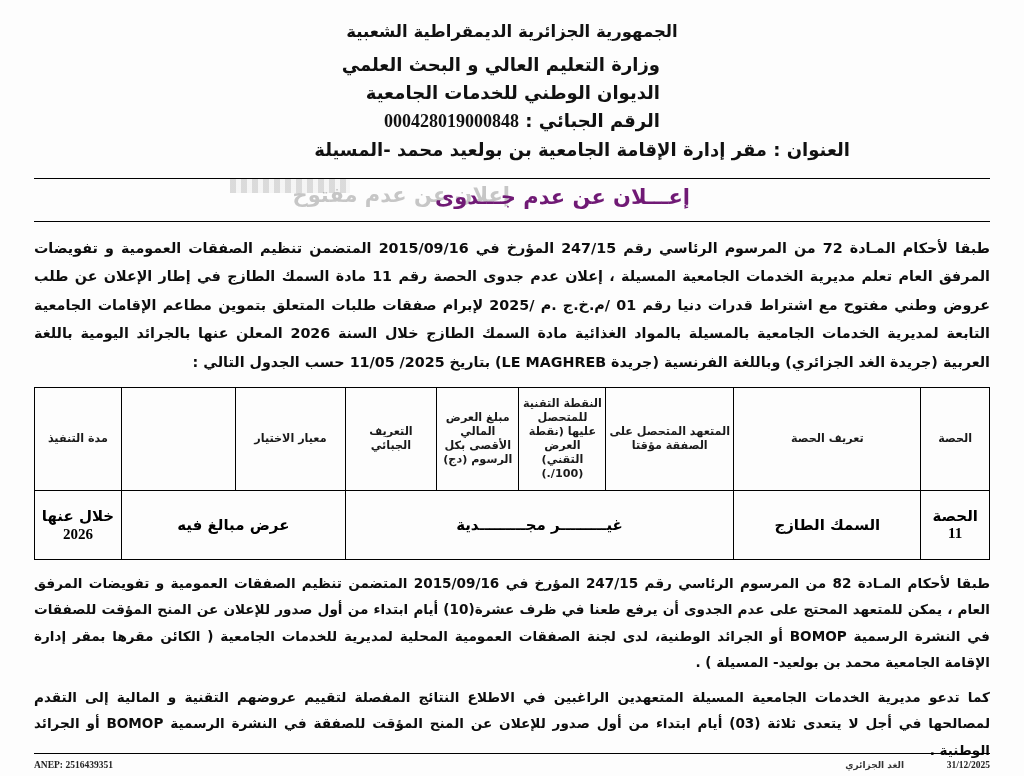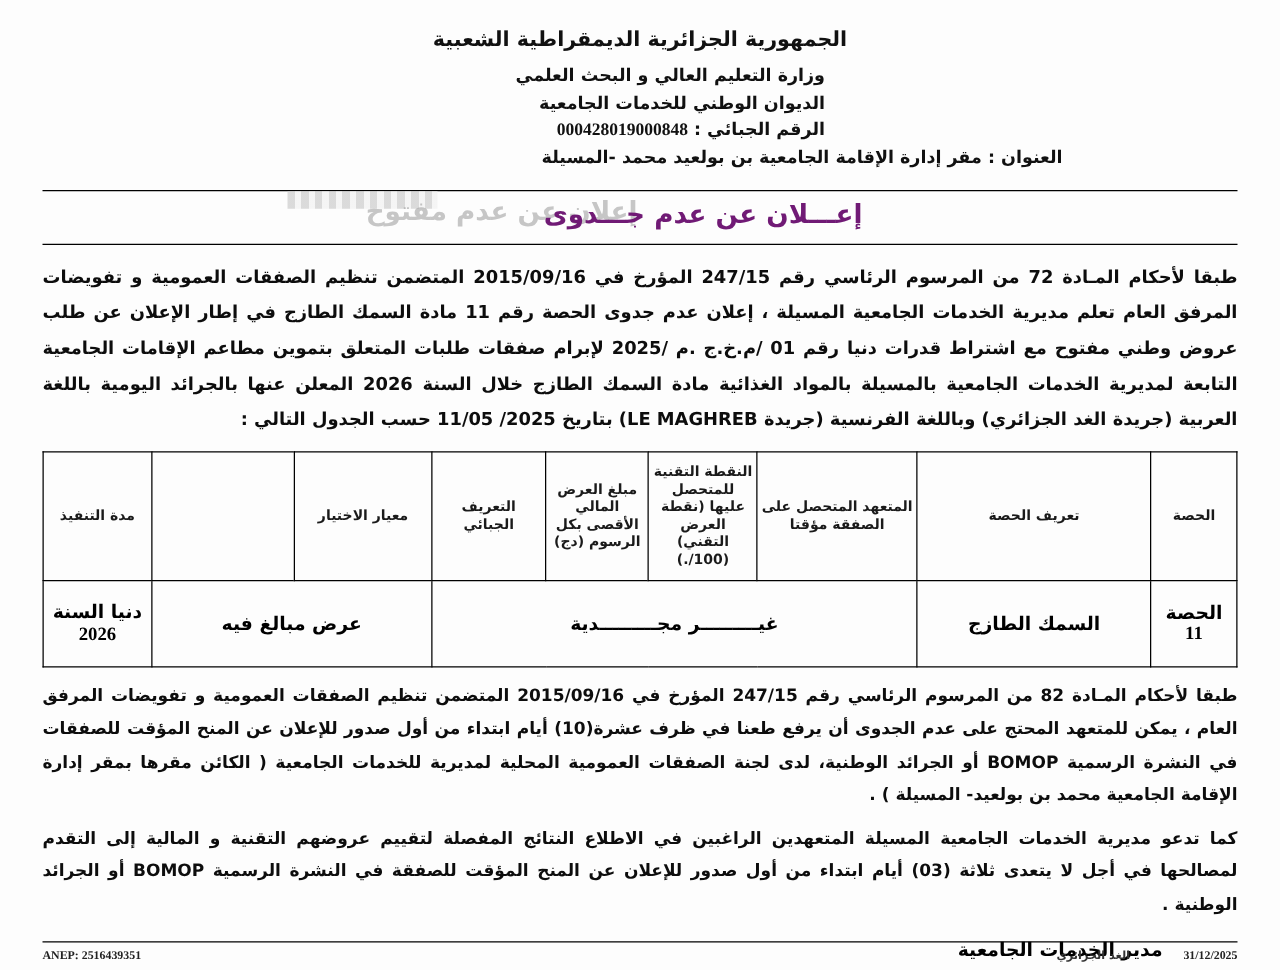--- a/index.html
+++ b/index.html
@@ -32,21 +32,21 @@
     letter-spacing: 0px;
     margin: 8px 0 10px 0;
     color: #111;
   }
   .org-block {
     margin-right: 0;
     margin-left: 0;
     text-align: right;
     padding-right: 330px;
     line-height: 1.55;
-    font-size: 14px;
+    font-size: 18px;
     font-weight: bold;
     color: #111;
   }
   .org-block div { white-space: nowrap; }
   .org-line-address { padding-right: 0; }
 
   
   .rule {
     border-top: 1.6px solid #000;
     margin: 14px 0 0 0;
@@ -227,21 +227,21 @@
     <tbody>
       <tr>
         <td class="col-a cell-lot">
           <span>الحصة</span>
           <span class="lat">11</span>
         </td>
         <td class="col-b">السمك الطازج</td>
         <td class="col-c wide-dashes" colspan="4">غيـــــــــر مجـــــــــدية</td>
         <td class="col-g" colspan="2">عرض مبالغ فيه</td>
         <td class="col-i">
-          <span>دنيا السنة</span>
+          <span>خلال عنها</span>
           <span class="lat">2026</span>
         </td>
       </tr>
     </tbody>
   </table>
 
   <p class="para small">طبقا لأحكام المـادة 82  من المرسوم الرئاسي  رقم 247/15 المؤرخ في 2015/09/16 المتضمن تنظيم الصفقات العمومية  و تفويضات المرفق العام ، يمكن للمتعهد المحتج على عدم الجدوى أن يرفع طعنا في ظرف عشرة(10) أيام ابتداء من أول صدور للإعلان عن المنح المؤقت للصفقات في النشرة الرسمية BOMOP  أو الجرائد الوطنية، لدى لجنة الصفقات العمومية المحلية لمديرية للخدمات الجامعية ( الكائن مقرها بمقر إدارة الإقامة الجامعية محمد بن بولعيد- المسيلة ) .</p>
   <p class="para small">كما تدعو مديرية الخدمات الجامعية المسيلة المتعهدين الراغبين في الاطلاع النتائج المفصلة لتقييم عروضهم التقنية و المالية  إلى التقدم لمصالحها في أجل لا يتعدى ثلاثة (03) أيام ابتداء من  أول صدور للإعلان عن المنح المؤقت للصفقة  في النشرة الرسمية  BOMOP أو الجرائد الوطنية .</p>
 
   <div class="signature">مدير الخدمات الجامعية</div>

